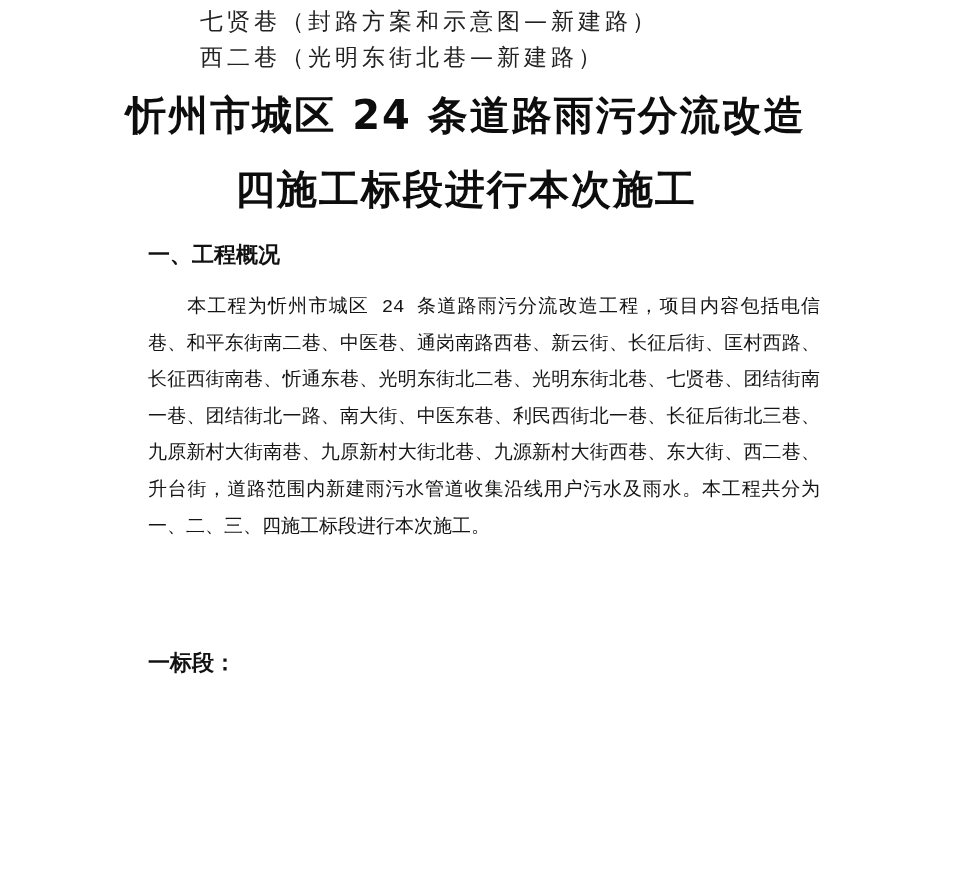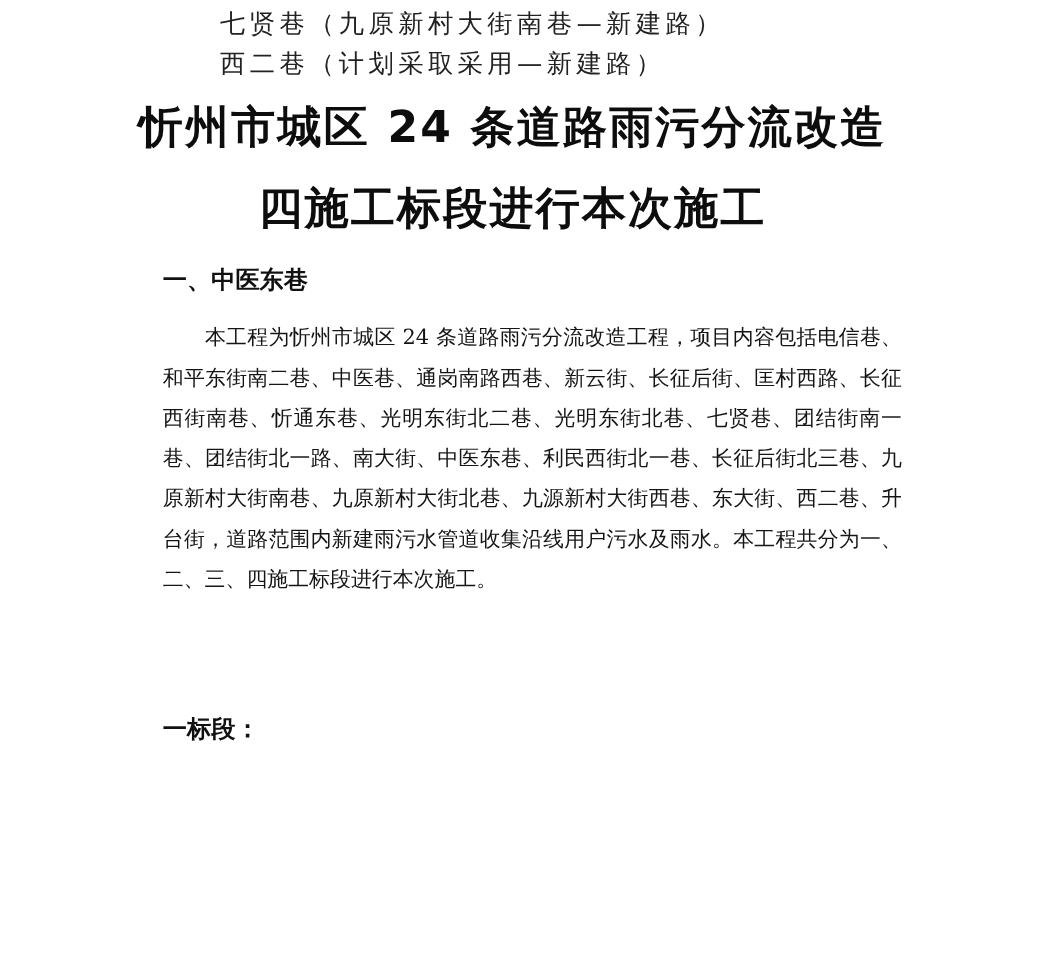--- a/index.html
+++ b/index.html
@@ -30,26 +30,26 @@
     font-size: 19px; line-height: 36.6px; text-align: justify;
     font-family: "DejaVu Serif", "Liberation Serif", serif;
     color: #151515;
   }
   .para .indent { display: inline-block; width: 38px; }
 </style>
 </head>
 <body>
 
 <div class="page">
-  <div class="road-line" style="top:6px;">七贤巷（九原新村大街南巷—新建路）</div>
-  <div class="road-line" style="top:42px;">西二巷（计划采取采用—新建路）</div>
+  <div class="road-line" style="top:6px;">七贤巷（封路方案和示意图—新建路）</div>
+  <div class="road-line" style="top:42px;">西二巷（光明东街北巷—新建路）</div>
 
   <div class="title" style="top:88px;">忻州市城区 24 条道路雨污分流改造</div>
   <div class="title" style="top:162px;">四施工标段进行本次施工</div>
 
-  <div class="h1" style="top:240px;">一、中医东巷</div>
+  <div class="h1" style="top:240px;">一、工程概况</div>
 
-  <div class="para" style="top:289px;"><span class="indent"></span><span>本工程为忻州市城区 24 条道路雨污分流改造工程，项目内容包括电信巷、和平东街南二巷、中医巷、通岗南路西巷、新云街、长征后街、匡村西路、长征西街南巷、忻通东巷、光明东街北二巷、光明东街北巷、七贤巷、团结街南一巷、团结街北一路、南大街、中医东巷、利民西街北一巷、长征后街北三巷、九原新村大街南巷、九原新村大街北巷、九源新村大街西巷、东大街、西二巷、升台街，道路范围内新建雨污水管道收集沿线用户污水及雨水。本工程共分为一、二、三、四施工标段进行本次施工。</span></div>
+  <div class="para" style="top:289px;font-family:Liberation Mono, monospace;"><span class="indent"></span><span>本工程为忻州市城区 24 条道路雨污分流改造工程，项目内容包括电信巷、和平东街南二巷、中医巷、通岗南路西巷、新云街、长征后街、匡村西路、长征西街南巷、忻通东巷、光明东街北二巷、光明东街北巷、七贤巷、团结街南一巷、团结街北一路、南大街、中医东巷、利民西街北一巷、长征后街北三巷、九原新村大街南巷、九原新村大街北巷、九源新村大街西巷、东大街、西二巷、升台街，道路范围内新建雨污水管道收集沿线用户污水及雨水。本工程共分为一、二、三、四施工标段进行本次施工。</span></div>
 
 
   <div class="h1" style="top:648px;font-family:Liberation Serif, serif;">一标段：</div>
 
 </div>
 
 </body></html>

